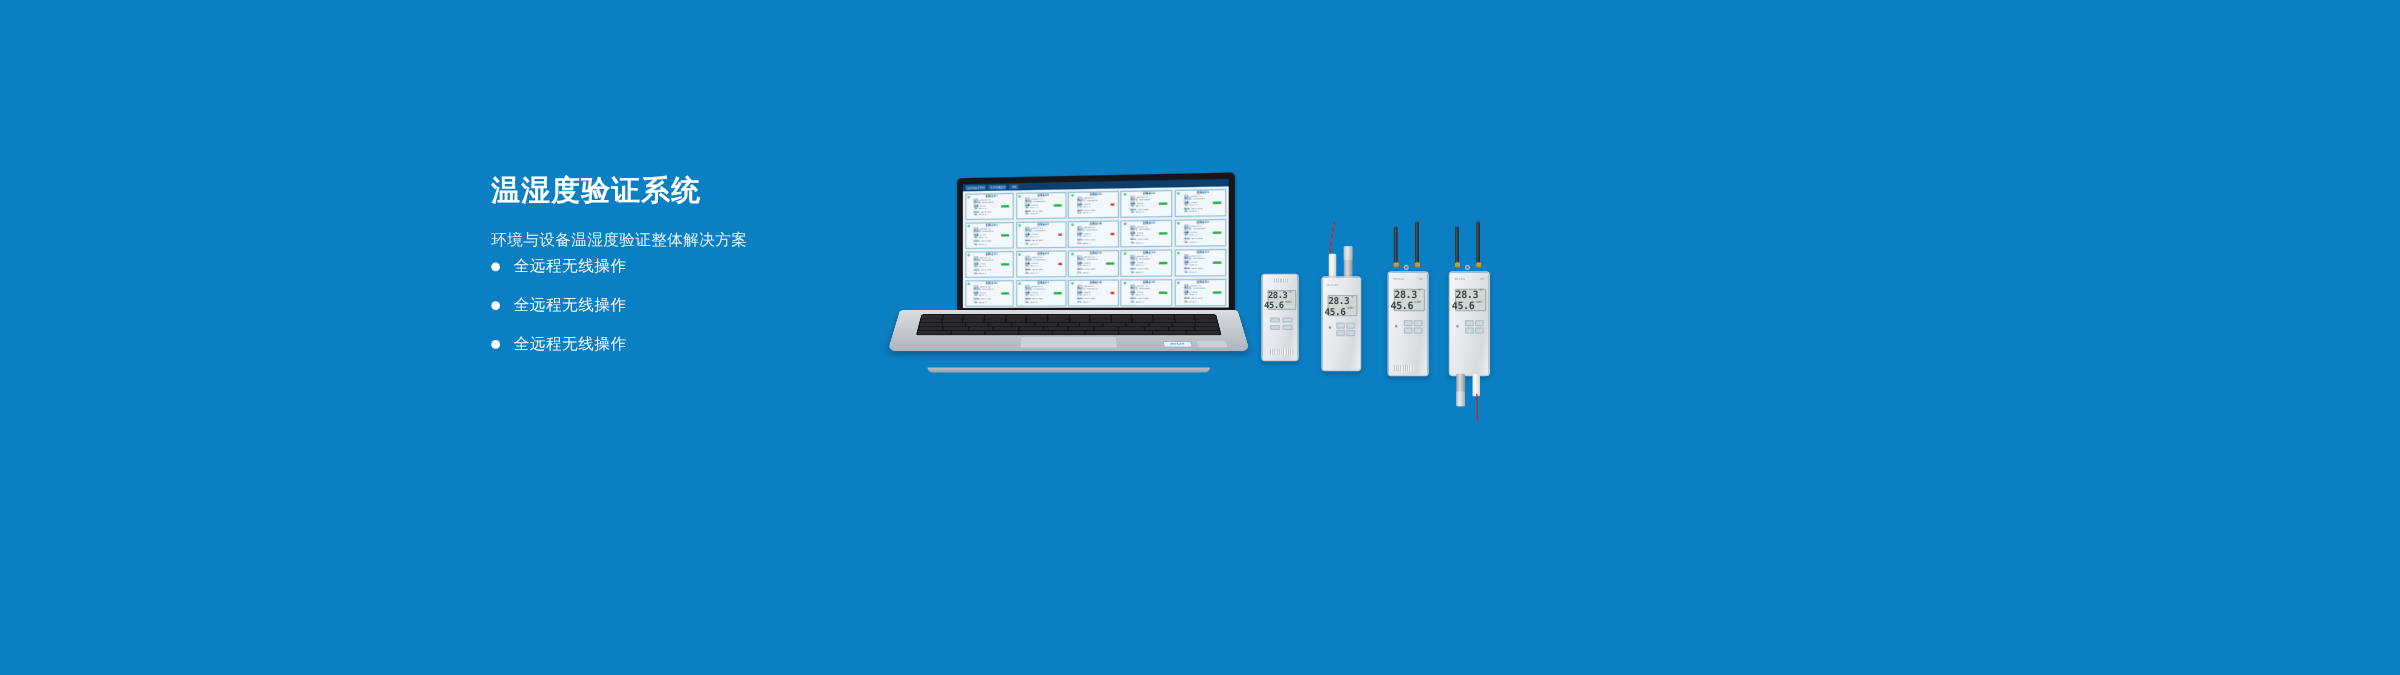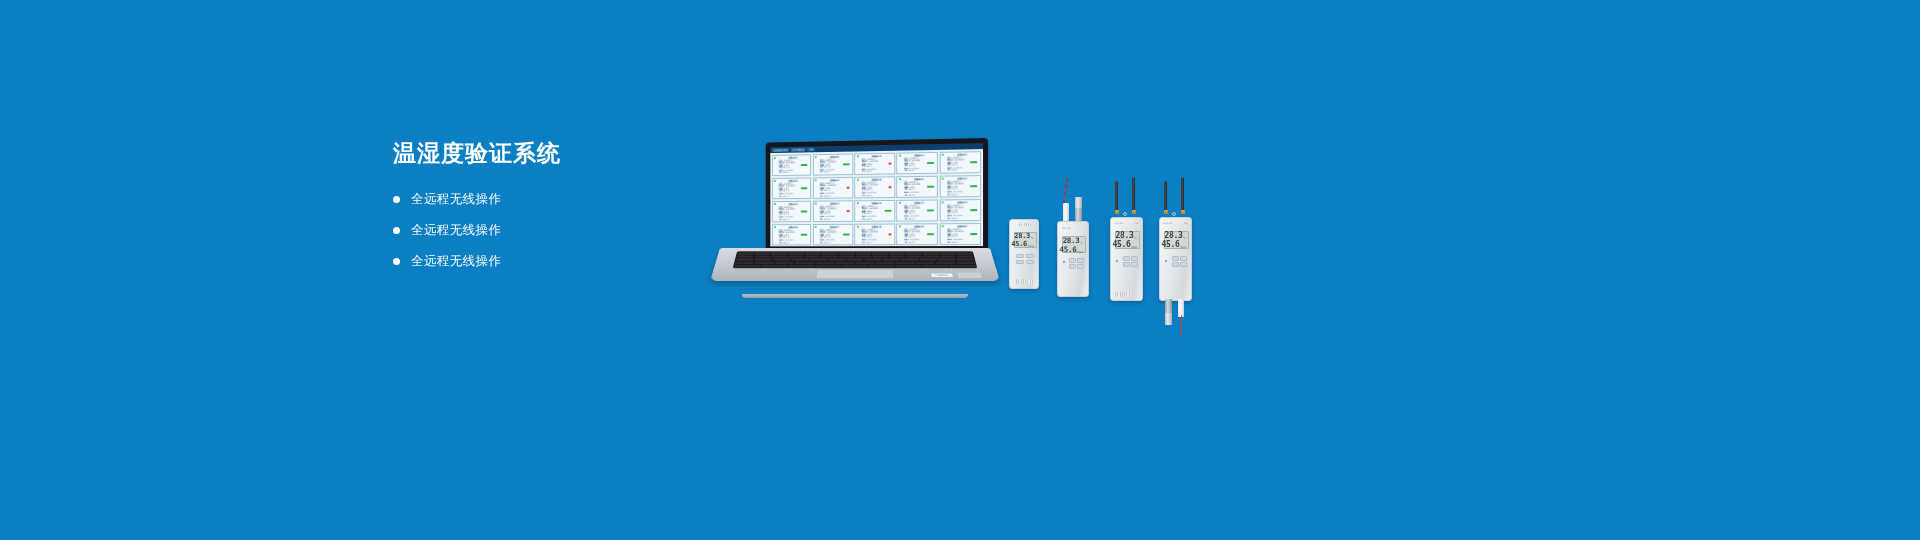--- a/index.html
+++ b/index.html
@@ -17,21 +17,21 @@
   
   .copy { position:absolute; left:393px; top:140px; width:330px; }
   .copy h1 {
     font-size:23px; font-weight:bold; color:#ffffff;
     letter-spacing:1px; line-height:1.2; white-space:nowrap;
   }
   .copy .sub {
     margin-top:16px; font-size:12.5px; color:#eaf4fb;
     letter-spacing:.3px; white-space:nowrap; font-weight:normal;
   }
-  .feat-list { margin-top:19px; }
+  .feat-list { }
   .feat { display:flex; align-items:center; height:26px; margin-bottom:0; }
   .feat + .feat { margin-top:5px; }
   .feat .dot {
     width:7px; height:7px; border-radius:50%; background:#ffffff;
     margin-right:11px; flex:none;
   }
   .feat .ftxt { font-size:12.5px; color:#ffffff; letter-spacing:.4px; white-space:nowrap; }
 
   
   .laptop { position:absolute; left:720px; top:138px; width:270px; height:160px; }
@@ -136,21 +136,21 @@
     background:linear-gradient(100deg,#f4f6f8 0%,#e6e9ed 42%,#d6dade 78%,#eceff2 100%);
     border-radius:3px; position:relative;
     box-shadow:0 2px 4px rgba(0,0,0,.22);
     border:.5px solid #c8ccd1;
   }
   .lcd {
     background:#cfd8d4; border:.8px solid #a9b2ae; border-radius:1px;
     position:absolute; display:flex; flex-direction:column;
     justify-content:center; padding:1px 2px;
   }
-  .lcd .line { display:flex; align-items:flex-end; justify-content:flex-end; }
+  .lcd .line { display:flex; align-items:flex-start; justify-content:flex-end; }
   .lcd .num {
     font-family:"DejaVu Sans Mono","Liberation Mono",monospace;
     color:#3a4440; font-weight:bold; letter-spacing:-.3px;
   }
   .lcd .unit { font-size:2.4px; color:#5a635f; margin-left:.8px; }
   .brandlbl {
     position:absolute; font-size:2.2px; color:#9aa1a8; letter-spacing:.2px;
   }
   .modellbl {
     position:absolute; font-size:2.2px; color:#9aa1a8; letter-spacing:.2px;
@@ -194,20 +194,21 @@
     border:.8px solid #bcc2c8; background:#0b7fc4;
   }
 </style>
 </head>
 <body>
 
 <div class="banner">
 
   <div class="copy">
     <h1>温湿度验证系统</h1>
+    <div class="sub">环境与设备温湿度验证整体解决方案</div>
     <div class="feat-list">
       <div class="feat">
         <span class="dot"></span>
         <span class="ftxt">全远程无线操作</span>
       </div>
       <div class="feat">
         <span class="dot"></span>
         <span class="ftxt">全远程无线操作</span>
       </div>
       <div class="feat">

